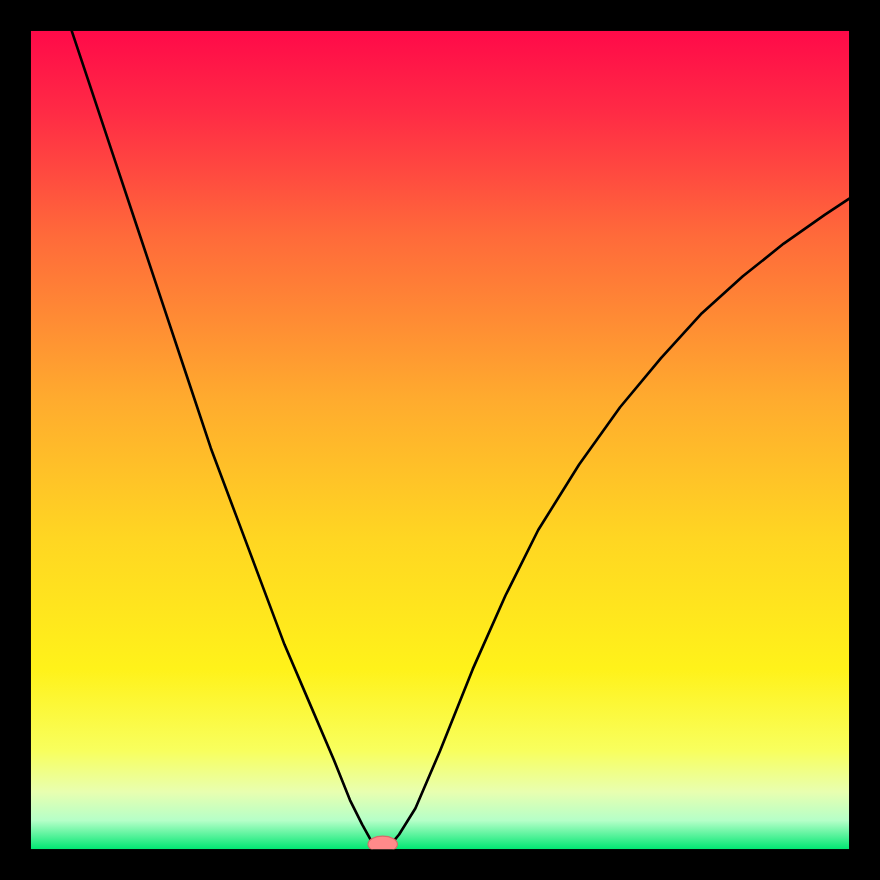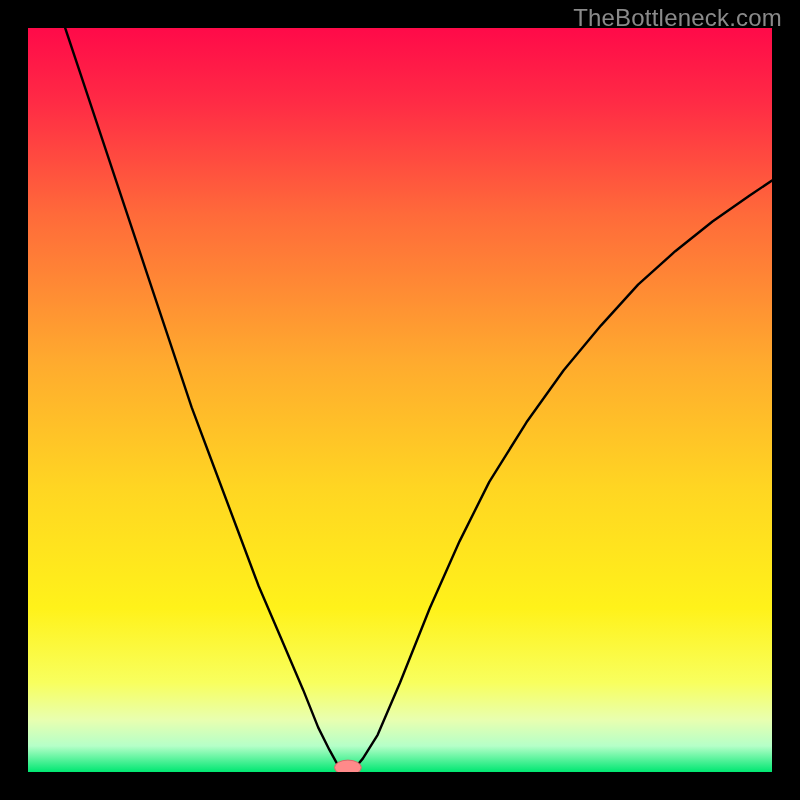--- a/index.html
+++ b/index.html
@@ -39,21 +39,20 @@
   .plot svg {
     position: absolute;
     top: 0;
     left: 0;
   }
 </style>
 </head>
 <body>
 
 <div class="frame">
-  <div class="watermark">TheBottleneck.com</div>
   <div class="plot">
     <svg id="chart-svg" width="744" height="744" viewBox="0 0 744 744" shape-rendering="geometricPrecision">
         <defs>
           <linearGradient id="bg-grad" x1="0" y1="0" x2="0" y2="1">
             <stop offset="0%" stop-color="#ff0a49"></stop>
             <stop offset="10%" stop-color="#ff2b45"></stop>
             <stop offset="25%" stop-color="#ff6a3a"></stop>
             <stop offset="45%" stop-color="#ffab2e"></stop>
             <stop offset="62%" stop-color="#ffd622"></stop>
             <stop offset="78%" stop-color="#fff21a"></stop>

